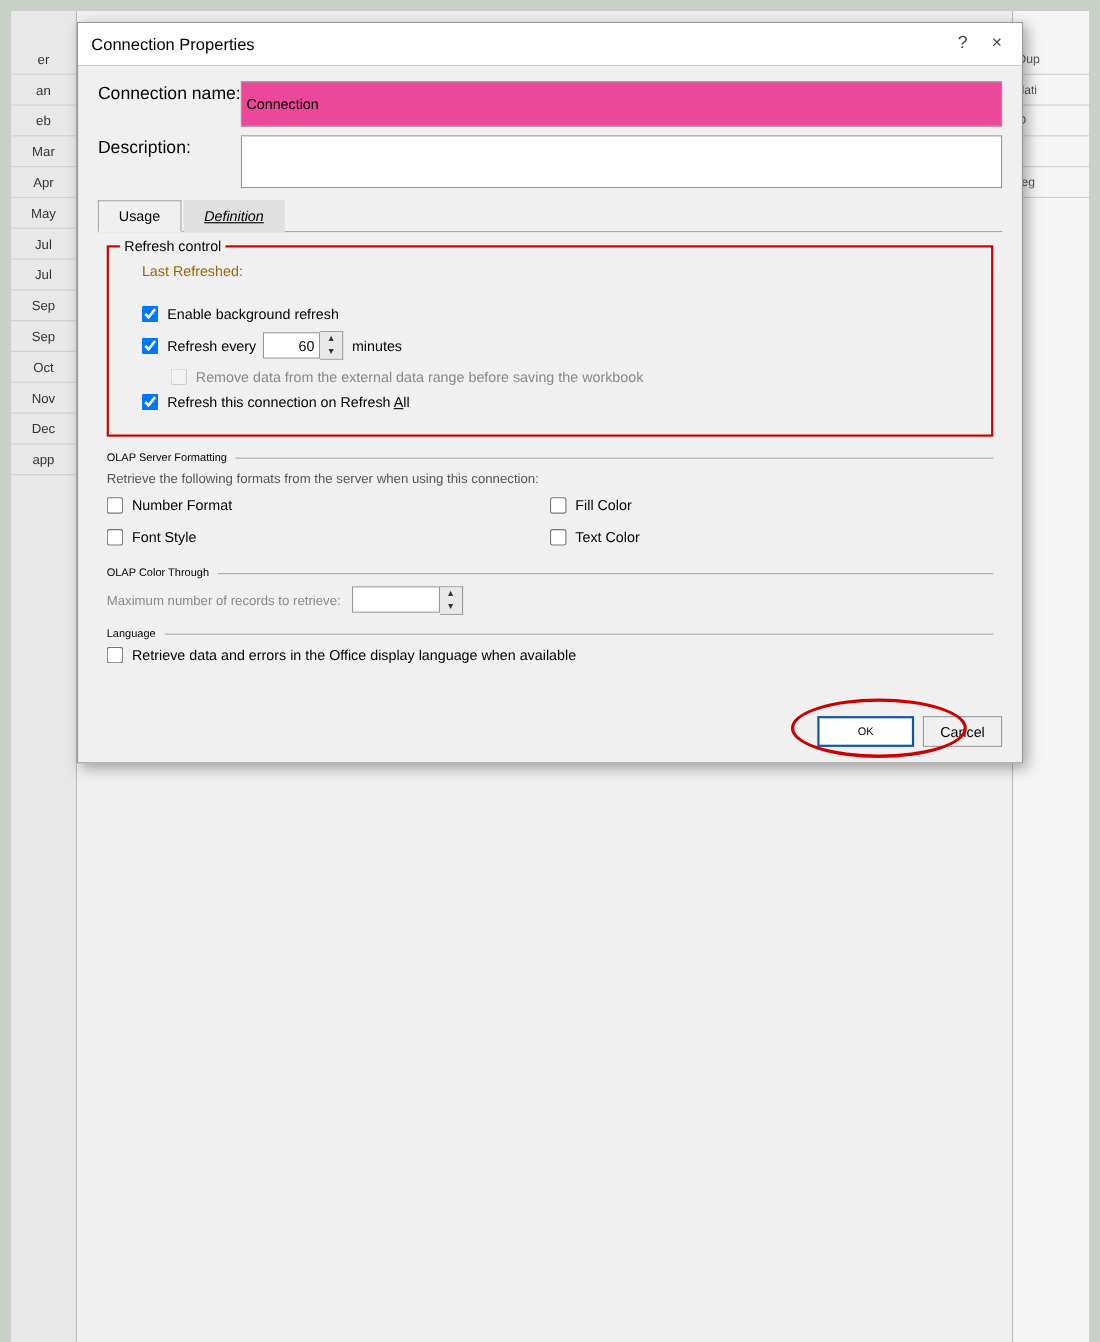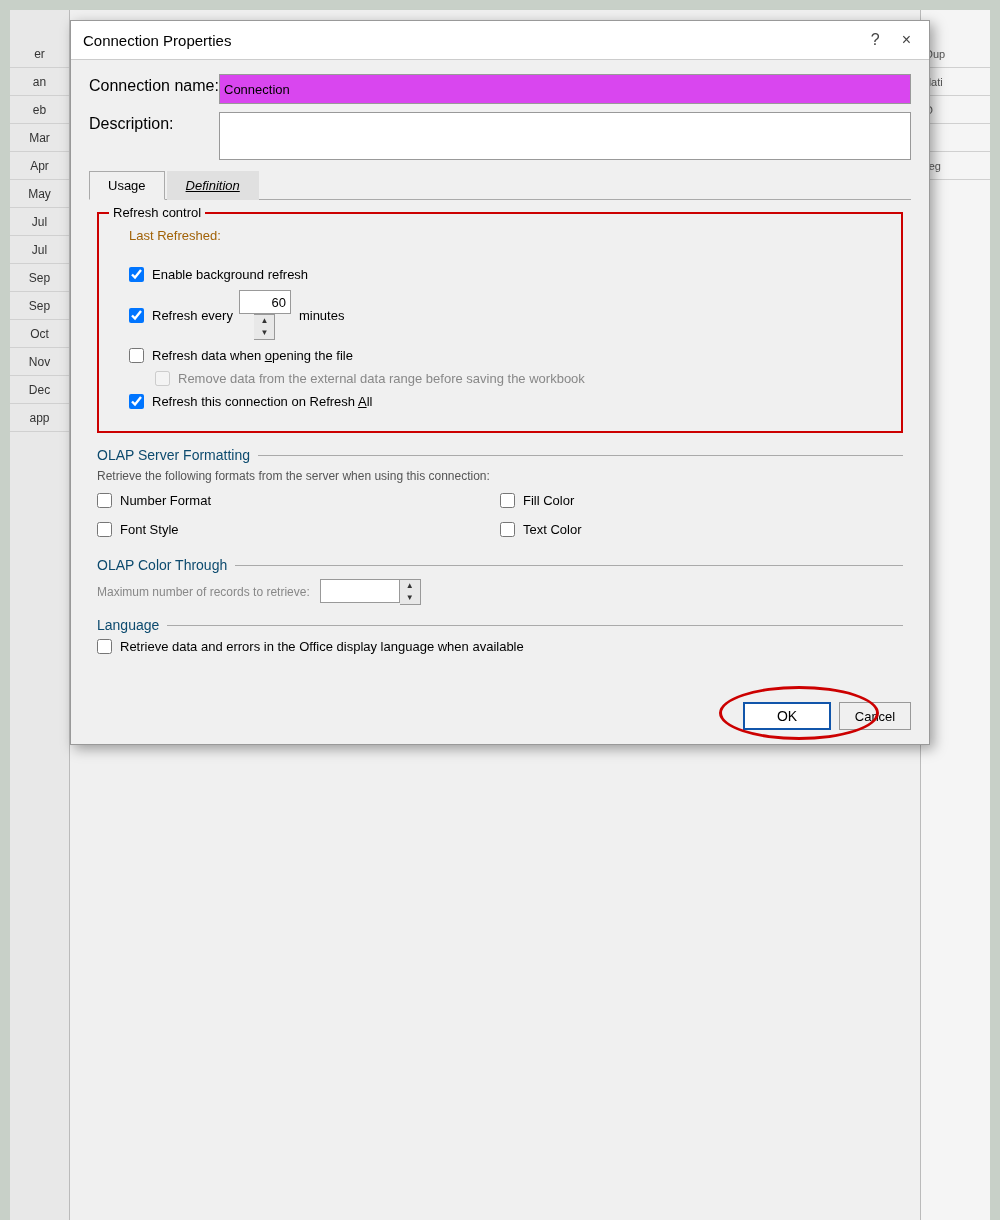--- a/index.html
+++ b/index.html
@@ -115,23 +115,23 @@
       margin-bottom: 8px;
     }
     .field-label {
       width: 130px;
       font-size: 16px;
       color: #000;
       padding-top: 3px;
     }
     .field-input {
       flex: 1;
-      height: 30px;
-      border: 1px solid #999;
-      background: #d946ef;
+      height: 41px;
+      border: 1px solid #999;
+      background: #ec4899;
       font-size: 13px;
       padding: 2px 4px;
       outline: none;
     }
     .field-textarea {
       flex: 1;
       height: 48px;
       border: 1px solid #999;
       background: #fff;
       font-size: 13px;
@@ -227,21 +227,20 @@
     .inline-check-row input[type="checkbox"] {
       margin-right: 8px;
       width: 15px;
       height: 15px;
       cursor: pointer;
     }
     .spinner-input-wrap {
       display: flex;
       align-items: center;
       margin-left: 6px;
-      flex-direction: column;
     }
     .spinner-input {
       width: 52px;
       height: 24px;
       border: 1px solid #999;
       background: #fff;
       font-size: 13px;
       padding: 2px 4px;
       text-align: right;
       outline: none;
@@ -295,23 +294,23 @@
     
     .section-divider {
       margin-bottom: 12px;
     }
     .section-header-line {
       display: flex;
       align-items: center;
       margin-bottom: 6px;
     }
     .section-header-text {
-      font-size: 14px;
+      font-size: 10px;
       font-weight: 400;
-      color: #0c4a6e;
+      color: #000000;
       white-space: nowrap;
       margin-right: 8px;
     }
     .section-hr {
       flex: 1;
       height: 1px;
       background: #aaa;
       border: none;
     }
 
@@ -346,21 +345,21 @@
       justify-content: flex-end;
       align-items: center;
       gap: 8px;
       position: relative;
     }
     .btn-ok {
       width: 88px;
       height: 28px;
       background: #fff;
       border: 2px solid #1155aa;
-      font-size: 14px;
+      font-size: 10px;
       cursor: pointer;
       color: #000;
     }
     .btn-cancel {
       width: 72px;
       height: 28px;
       background: #f0f0f0;
       border: 1px solid #999;
       font-size: 13px;
       cursor: pointer;
@@ -457,24 +456,20 @@
               <div class="spinner-input-wrap">
                 <input class="spinner-input" type="text" value="60" style="">
                 <div class="spinner-btns">
                   <button class="spinner-btn">▲</button>
                   <button class="spinner-btn">▼</button>
                 </div>
               </div>
               <span class="minutes-label">minutes</span>
             </div>
 
-            <div class="check-row">
-              <input type="checkbox" style="">
-              <span class="check-label">Refresh data when <span class="ul">o</span>pening the file</span>
-            </div>
 
             <div class="check-row indented">
               <input type="checkbox" disabled="" style="">
               <span class="check-label" style="color:#888;">Remove data from the external data range before saving the workbook</span>
             </div>
 
             <div class="check-row">
               <input type="checkbox" checked="" style="">
               <span class="check-label">Refresh this connection on Refresh <span class="ul">A</span>ll</span>
             </div>

